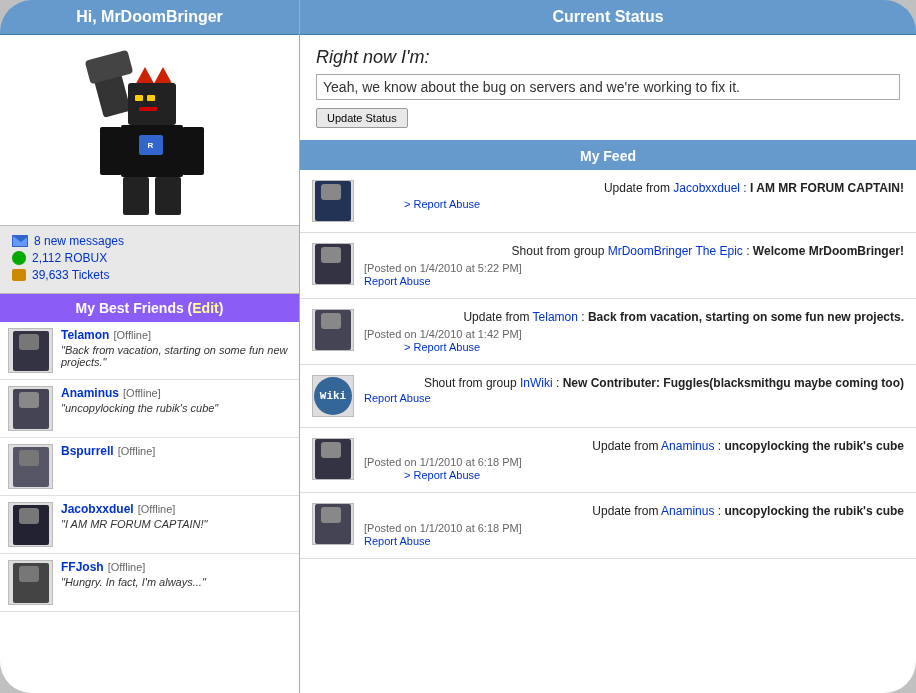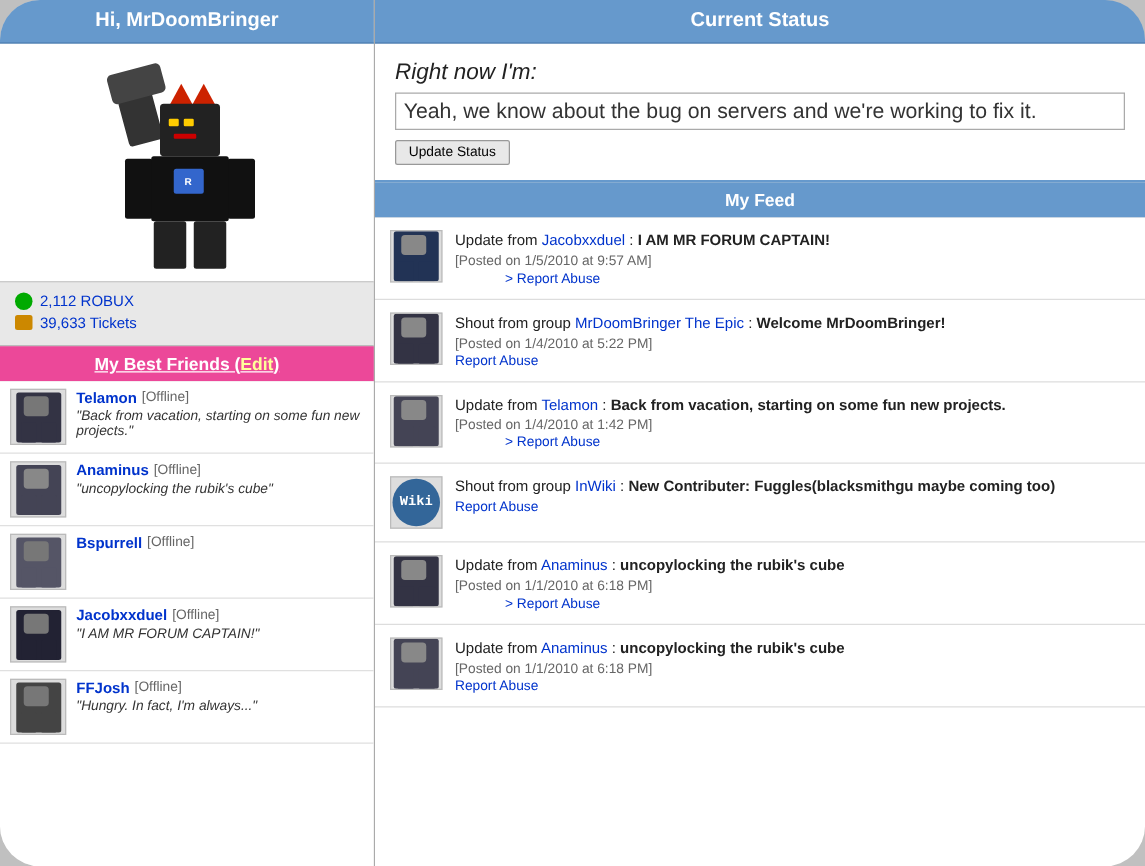--- a/index.html
+++ b/index.html
@@ -65,27 +65,26 @@
     .stat-item {
       display: flex;
       align-items: center;
       gap: 6px;
       margin-bottom: 3px;
       color: #0033cc;
       cursor: pointer;
     }
 
     .friends-header {
-      background: #ec4899;
+      background: #8b5cf6;
       color: white;
       font-size: 14px;
       font-weight: bold;
       text-align: center;
       padding: 6px 4px;
-      text-decoration: underline;
     }
     .friends-header a {
       color: #ffff99;
       text-decoration: none;
     }
     .friends-list {
       background: white;
       overflow-y: auto;
       flex: 1;
     }
@@ -165,21 +164,21 @@
     .status-label {
       font-size: 18px;
       font-style: italic;
       margin-bottom: 6px;
       color: #222;
     }
     .status-input {
       width: 100%;
       border: 1px solid #aaa;
       padding: 4px 6px;
-      font-size: 17px;
+      font-size: 14px;
       color: #333;
       margin-bottom: 8px;
       background: #fff;
     }
     .update-btn {
       background: #e8e8e8;
       border: 1px solid #999;
       padding: 3px 10px;
       font-size: 11px;
       cursor: pointer;
@@ -231,20 +230,21 @@
       font-family: Liberation Mono, monospace;
     }
     .feed-content {
       flex: 1;
       min-width: 0;
     }
     .feed-text {
       font-size: 12px;
       color: #222;
       line-height: 1.4;
+      text-align: right;
     }
     .feed-text a, .feed-link {
       color: #0033cc;
       text-decoration: none;
       cursor: pointer;
     }
     .feed-text strong {
       font-weight: bold;
     }
     .feed-date {
@@ -302,20 +302,26 @@
           <div style="position:absolute; top:82px; left:97px; width:22px; height:48px; background:#111; border-radius:2px; z-index:4;"></div>
 
           <div style="position:absolute; top:132px; left:38px; width:26px; height:38px; background:#222; border-radius:2px; z-index:5;"></div>
 
           <div style="position:absolute; top:132px; left:70px; width:26px; height:38px; background:#222; border-radius:2px; z-index:5;"></div>
         </div>
       </div>
     </div>
 
     <div class="stats-area">
+      <div class="stat-item">
+        <span style="display:inline-block; width:16px; height:12px; background:#6699ff; border:1px solid #3366cc; position:relative; overflow:hidden; flex-shrink:0;">
+          <span style="position:absolute; top:0; left:0; width:0; height:0; border-top:6px solid #3366cc; border-left:8px solid transparent; border-right:8px solid transparent;"></span>
+        </span>
+        <span>8 new messages</span>
+      </div>
       <div class="stat-item">
         <span style="display:inline-block; width:14px; height:14px; background:#00aa00; border-radius:50%; flex-shrink:0;"></span>
         <span>2,112 ROBUX</span>
       </div>
       <div class="stat-item">
         <span style="display:inline-block; width:14px; height:12px; background:#cc8800; border-radius:2px; flex-shrink:0;"></span>
         <span>39,633 Tickets</span>
       </div>
     </div>
 
@@ -424,21 +430,20 @@
       <div style="width:36px; height:40px; background:#223355; border-radius:2px; position:relative;">
         <div style="position:absolute; top:3px; left:6px; width:20px; height:16px; background:#888; border-radius:3px;"></div>
         <div style="position:absolute; bottom:0; left:3px; width:13px; height:16px; background:#223355; border-radius:1px;"></div>
         <div style="position:absolute; bottom:0; right:3px; width:13px; height:16px; background:#223355; border-radius:1px;"></div>
       </div>
     </div>
     <div class="feed-content">
       <div class="feed-text">
         <span>Update from </span><a class="feed-link">Jacobxxduel</a><span> : </span><strong>I AM MR FORUM CAPTAIN!</strong>
       </div>
-      <div class="feed-date">[Posted on 1/5/2010 at 9:57 AM]</div>
       <a class="feed-report">&gt; Report Abuse</a>
     </div>
   </div>
         <div class="feed-item">
     <div class="feed-avatar">
       <div style="width:36px; height:40px; background:#334; border-radius:2px; position:relative;">
         <div style="position:absolute; top:3px; left:6px; width:20px; height:16px; background:#888; border-radius:3px;"></div>
         <div style="position:absolute; bottom:0; left:3px; width:13px; height:16px; background:#334; border-radius:1px;"></div>
         <div style="position:absolute; bottom:0; right:3px; width:13px; height:16px; background:#334; border-radius:1px;"></div>
       </div>

